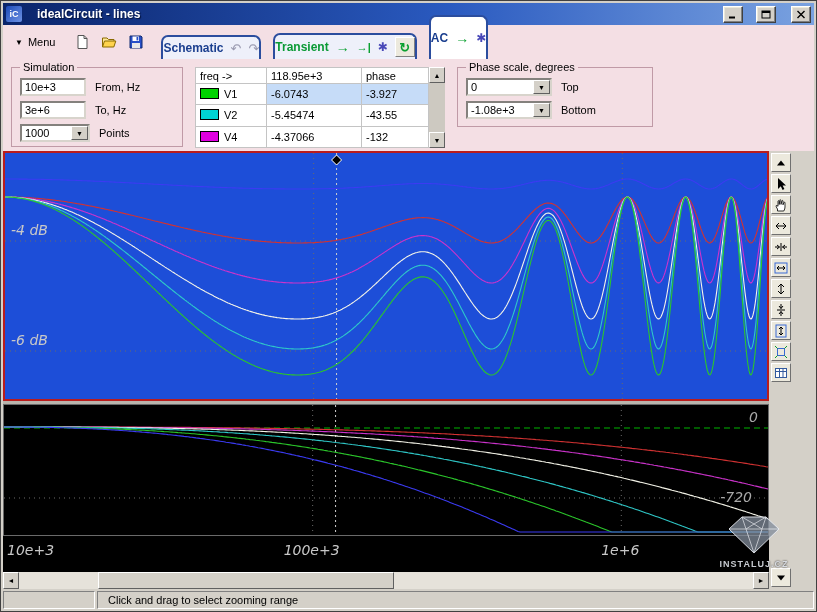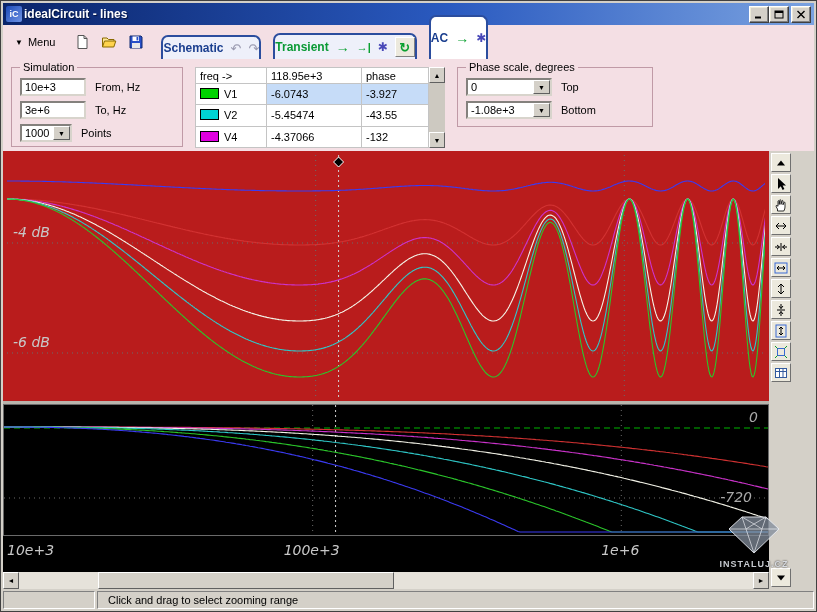--- a/index.html
+++ b/index.html
@@ -1,21 +1,21 @@
 <!DOCTYPE html>
 <html><head>
 <meta charset="utf-8">
 <style>
   html,body{margin:0;padding:0;background:#777;}
   .window{width:817px;height:612px;box-sizing:border-box;border:1px solid #404040;padding:2px;
     background:#d4d0c8;display:flex;flex-direction:column;font:11px "Liberation Sans",sans-serif;
     position:relative;overflow:hidden;}
   
   .titlebar{height:22px;flex:0 0 22px;background:linear-gradient(90deg,#0a246a,#2a5ac0 55%,#7aa2e0);
-    display:flex;align-items:center;padding:0 3px;gap:0;}
+    display:flex;align-items:center;padding:0 3px;gap:13px;}
   .title-icon{width:16px;height:16px;background:linear-gradient(135deg,#1c4ab8,#6f93e4);color:#fff;
     font-weight:bold;font-size:9px;display:flex;align-items:center;justify-content:center;border-radius:2px;flex:0 0 16px;}
   .title-text{color:#fff;font-weight:bold;font-size:12px;flex:1;text-shadow:1px 1px 1px #00103a;padding-left:2px;
     white-space:nowrap;overflow:hidden;}
   .tb-btn{width:18px;height:15px;background:#d4d0c8;border:1px solid;border-color:#fff #404040 #404040 #fff;
     box-shadow:inset -1px -1px 0 #808080,inset 1px 1px 0 #ece9d8;display:flex;align-items:center;justify-content:center;flex:0 0 18px;}
   .tb-btn svg{width:10px;height:9px;display:block;}
   .tb-close{margin-left:2px;}
   
   .tabbar{height:34px;flex:0 0 34px;background:#f4dfe4;display:flex;align-items:flex-end;padding:0 6px;}
@@ -40,41 +40,41 @@
     display:flex;align-items:center;justify-content:center;color:#0aa030;font-weight:bold;font-size:13px;}
   
   .simpanel{height:92px;flex:0 0 92px;background:#f4dfe4;display:flex;padding:0 8px;gap:12px;align-items:flex-start;}
   .groupbox{position:relative;border:1px solid #c09aa6;margin-top:8px;padding:10px 8px 6px 8px;box-sizing:border-box;}
   .gb-label{position:absolute;top:-7px;left:8px;background:#f4dfe4;padding:0 3px;font-size:11px;color:#000;}
   .gb-sim{width:172px;height:80px;}
   .gb-phase{width:196px;height:60px;}
   .fieldrow{display:flex;align-items:center;gap:9px;margin-bottom:5px;}
   input.xp{width:66px;height:18px;border:2px inset #d8d4cc;background:#fff;font:11px "Liberation Sans",sans-serif;
     padding:0 3px;box-sizing:border-box;}
-  .combo{display:flex;width:52px;height:18px;border:2px inset #d8d4cc;background:#fff;box-sizing:border-box;}
+  .combo{display:flex;width:70px;height:18px;border:2px inset #d8d4cc;background:#fff;box-sizing:border-box;}
   .combo.wide{width:86px;}
   .combo-text{flex:1;padding:1px 3px;overflow:hidden;white-space:nowrap;}
   .combo-btn{width:15px;background:#d4d0c8;border:1px solid;border-color:#fff #606060 #606060 #fff;
     font-size:7px;display:flex;align-items:center;justify-content:center;color:#000;}
   .field-label{font-size:11px;color:#000;white-space:nowrap;}
   
   .tracebox{display:flex;margin-top:8px;height:81px;}
   .trace-table{border-collapse:collapse;background:#fff;table-layout:fixed;}
   .trace-table th,.trace-table td{border:1px solid #c4c4c4;font-weight:normal;padding:0 4px;height:15px;
     font-size:11px;text-align:left;white-space:nowrap;overflow:hidden;}
   .col-name{width:62px;} .col-val{width:86px;} .col-ph{width:58px;}
   .swatch{display:inline-block;width:17px;height:9px;border:1px solid #000;margin-right:5px;vertical-align:-1px;}
   .sel-cell{background:#c6dcf8;}
   .table-scroll{width:16px;display:flex;flex-direction:column;justify-content:space-between;background:#cdc9c1;}
   .sc-btn{height:14px;background:#d4d0c8;border:1px solid;border-color:#fff #606060 #606060 #fff;
     font-size:7px;display:flex;align-items:center;justify-content:center;color:#000;}
   
   .plotrow{height:438px;flex:0 0 438px;display:flex;background:#d4d0c8;position:relative;}
   .plotcol{width:766px;flex:0 0 766px;display:flex;flex-direction:column;background:#9a968e;}
-  .magplot{height:250px;flex:0 0 250px;background:#b91c1c;border:4px solid #b91c1c;box-sizing:border-box;position:relative;overflow:hidden;}
+  .magplot{height:250px;flex:0 0 250px;background:#1d4ed8;border:2px solid #b91c1c;box-sizing:border-box;position:relative;overflow:hidden;}
   .plot-gap{height:3px;flex:0 0 3px;background:#b8b4ac;}
   .phaseplot{height:132px;flex:0 0 132px;background:#000;border:1px solid #6a6a6a;box-sizing:border-box;position:relative;overflow:hidden;}
   .xaxis{height:36px;flex:0 0 36px;background:#000;position:relative;}
   .plot-label{position:absolute;color:#c8c8c8;font:italic 14px "DejaVu Sans",sans-serif;pointer-events:none;}
   .phase-lab{color:#a8a8a8;}
   .xtick{position:absolute;top:6px;color:#c8c8c8;font:italic 14px "DejaVu Sans",sans-serif;white-space:nowrap;}
   
   .hscroll{height:17px;flex:0 0 17px;background:#e6e2da;display:flex;}
   .hs-btn{width:16px;flex:0 0 16px;background:#d4d0c8;border:1px solid;border-color:#fff #606060 #606060 #fff;
     display:flex;align-items:center;justify-content:center;font-size:7px;color:#000;box-sizing:border-box;}

